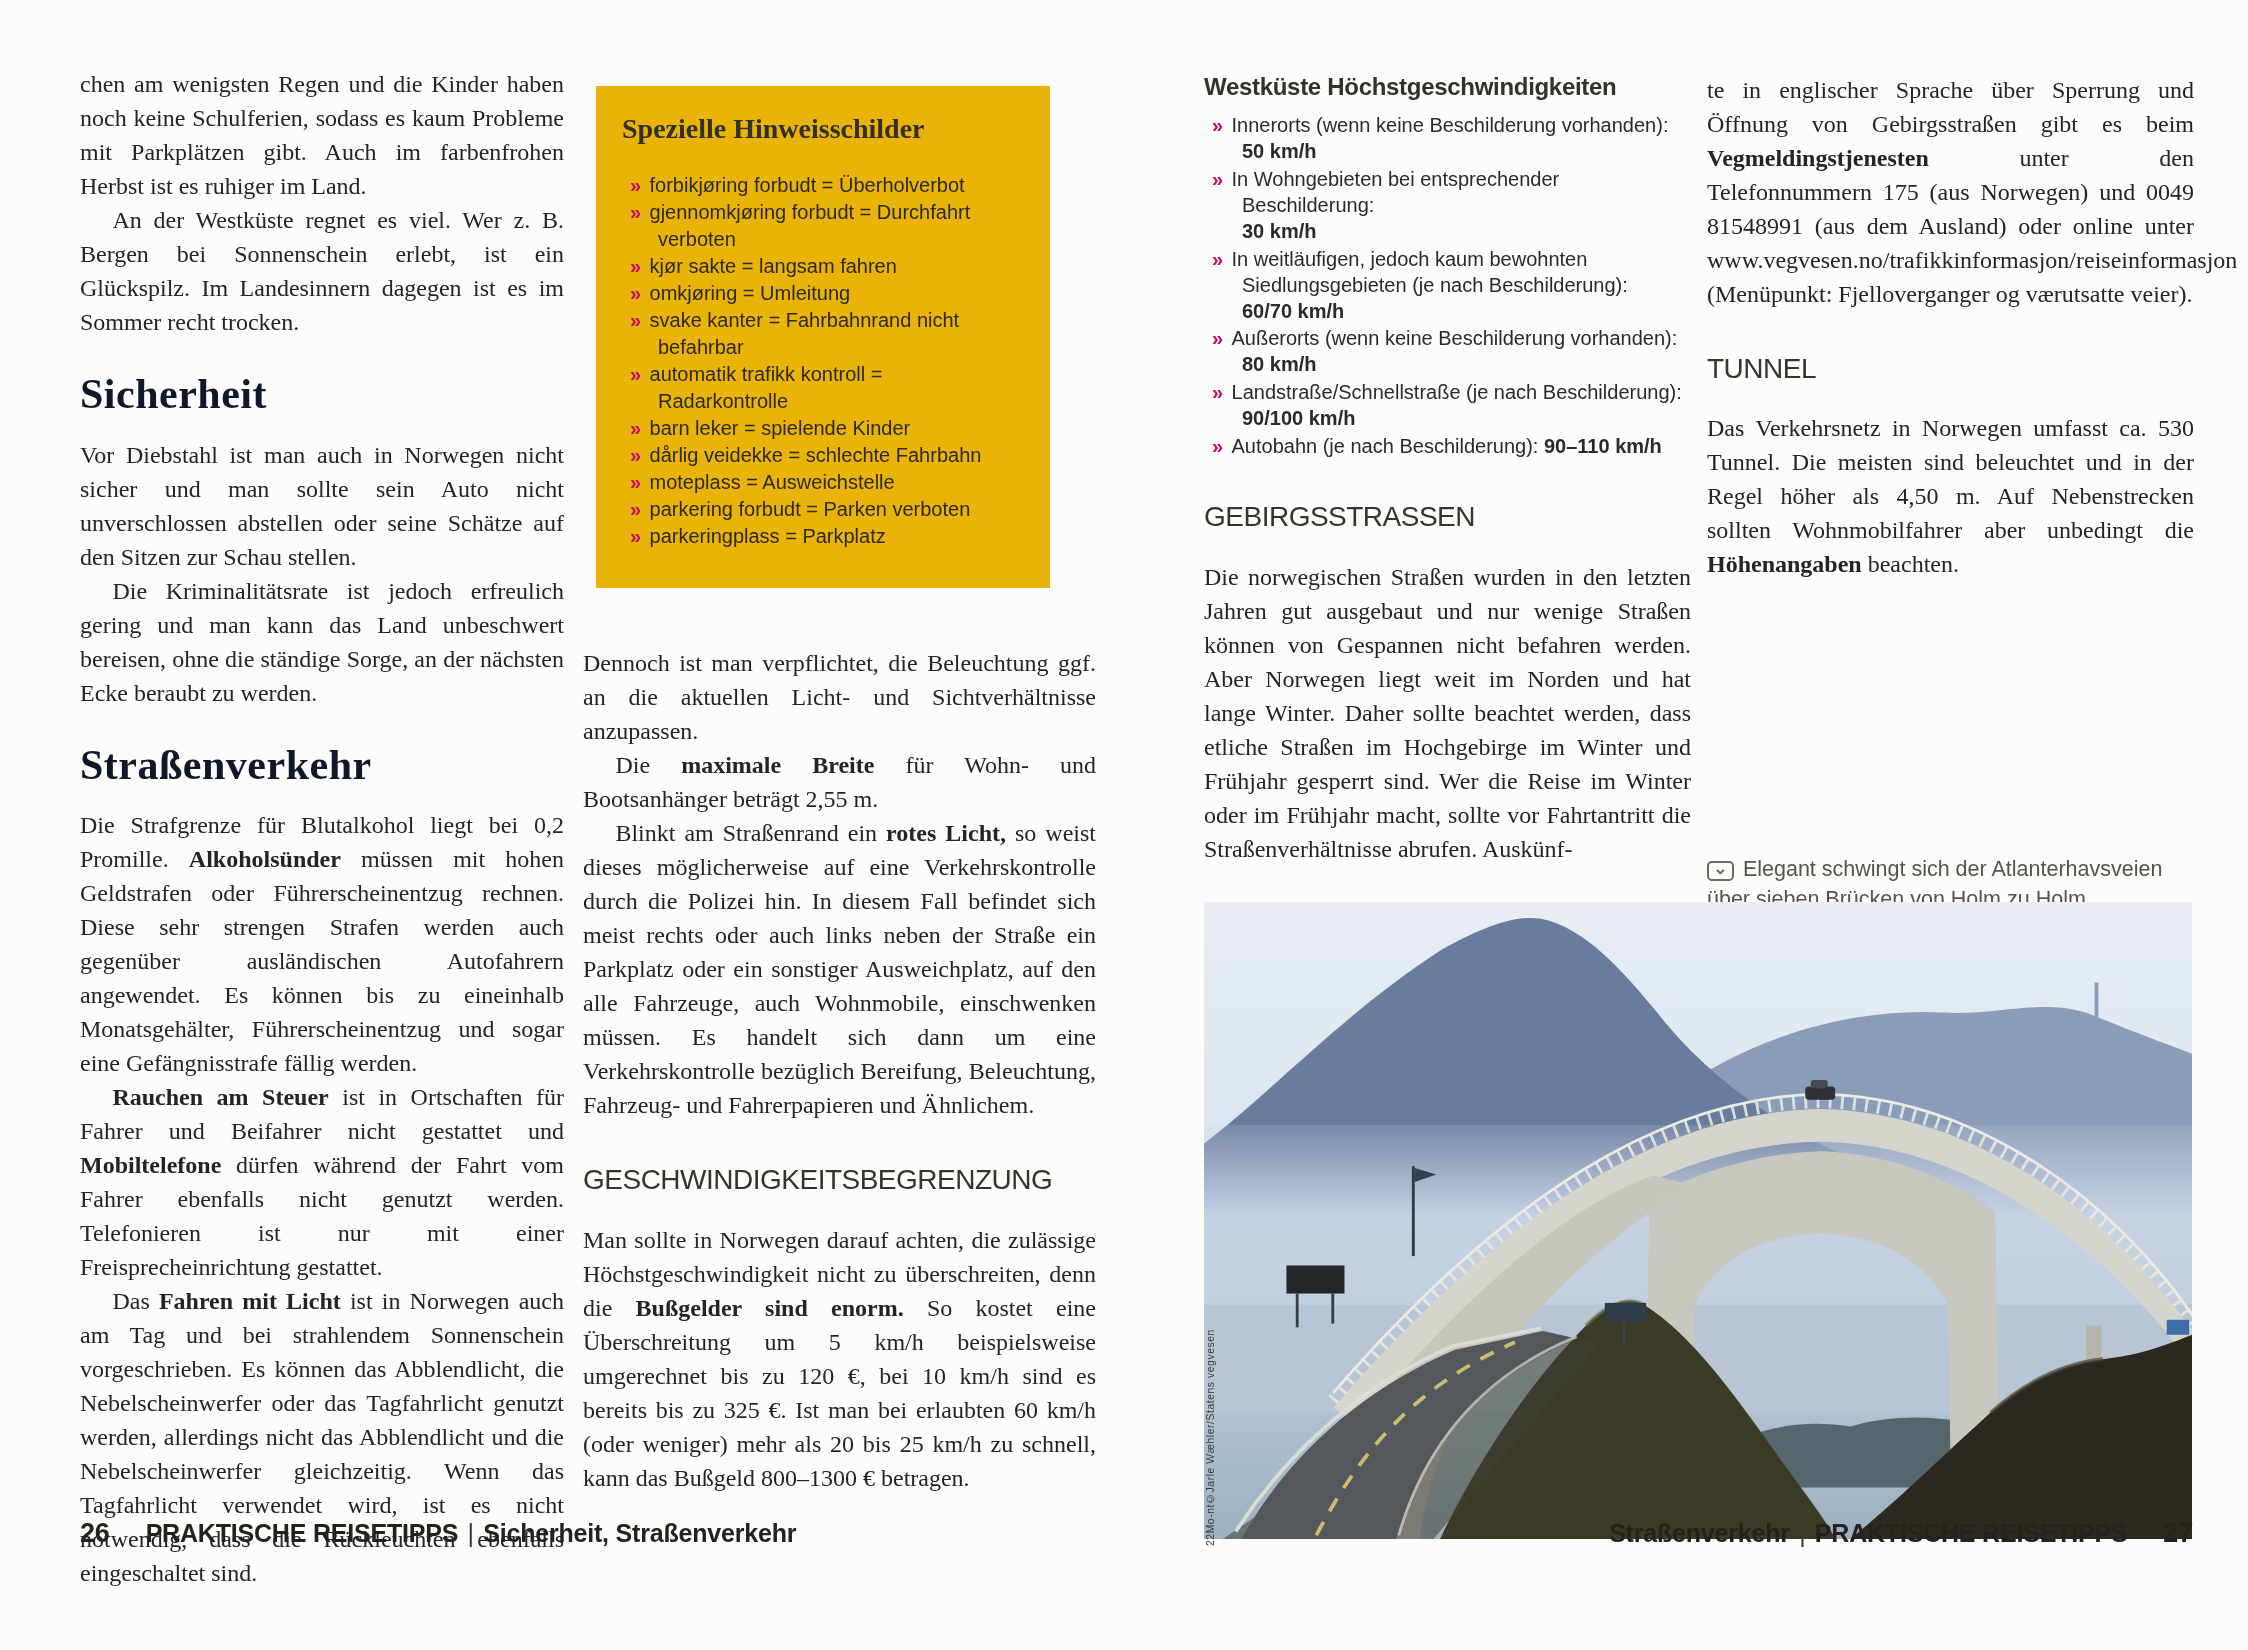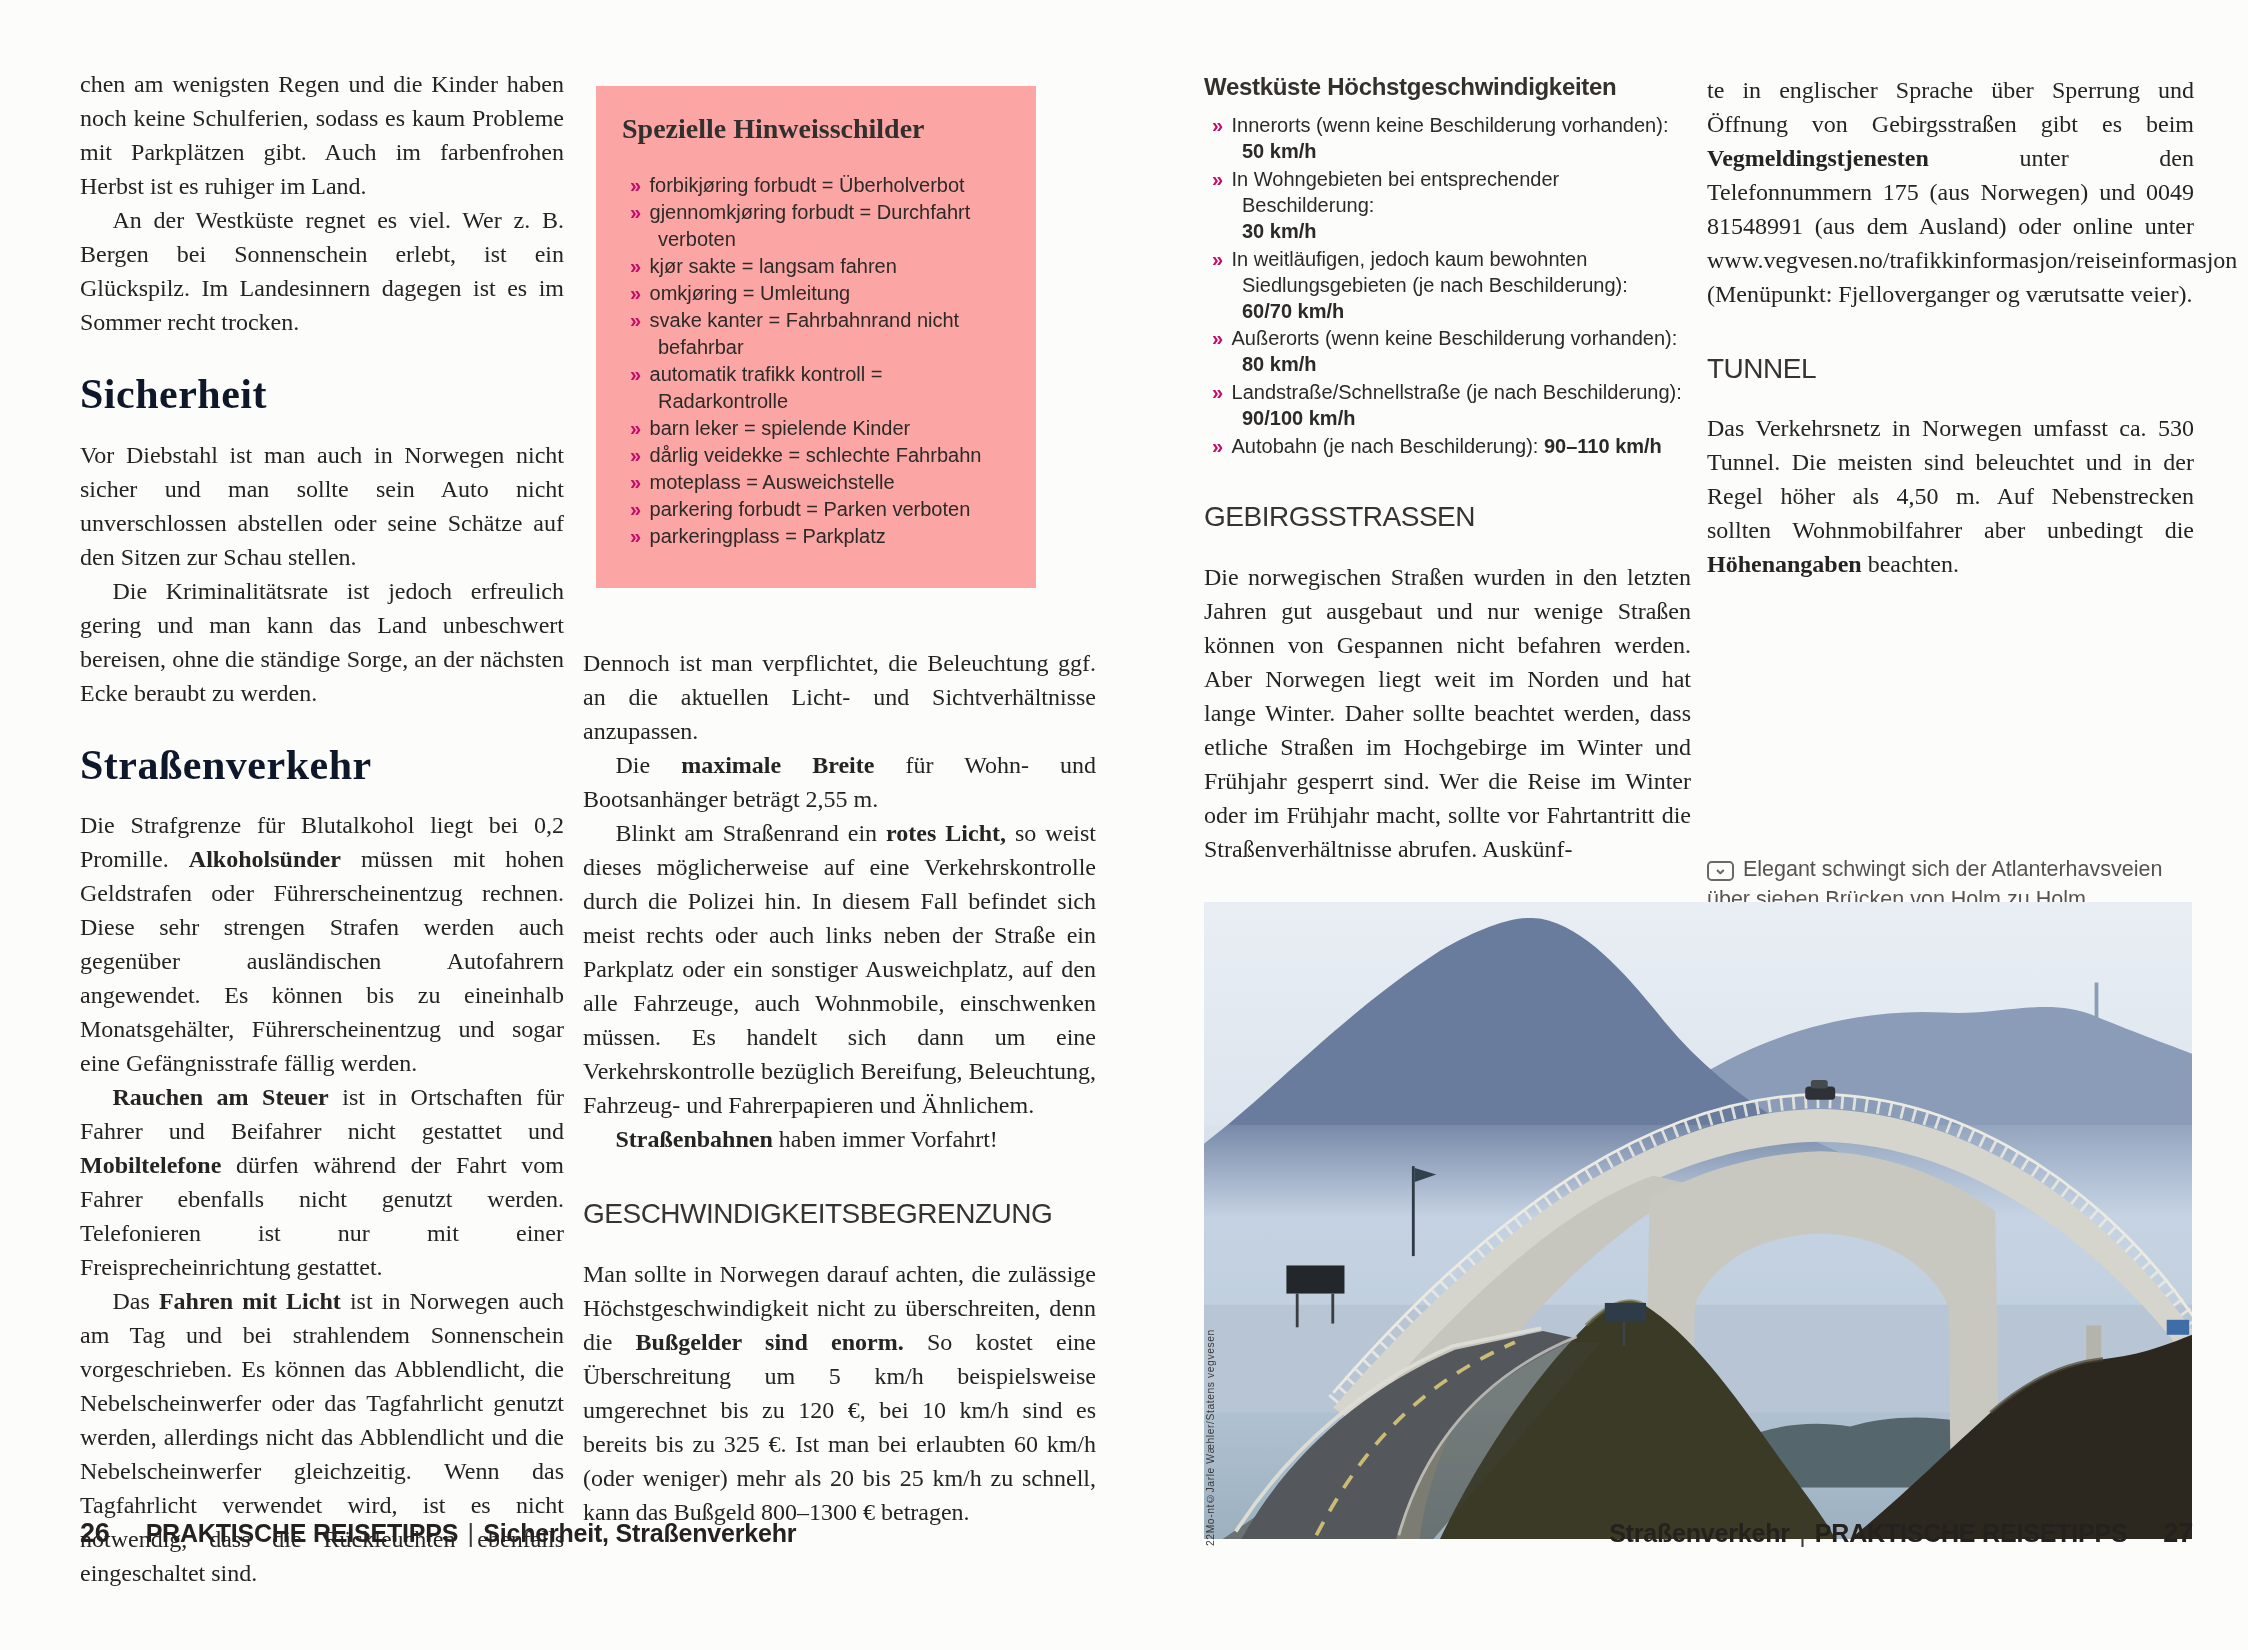--- a/index.html
+++ b/index.html
@@ -30,24 +30,24 @@
     color:#0f172a;margin:34px 0 22.5px 0;letter-spacing:0.5px;
   }
   .hc{ 
     font-family:"Liberation Sans", sans-serif;
     font-weight:400;font-size:28px;line-height:1.05;
     color:#37332f;margin:43px 0 28px 0;letter-spacing:-0.5px;
   }
 
   
   .graybox{
-    background:#fca5a5;
+    background:#eab308;
     width:388px;
     margin:3.7px 0 58px 13px;
-    padding:28px 26px 30px 26px;
+    padding:28px 40px 30px 26px;
   }
   .box-h{
     font-family:"Liberation Serif", serif;
     font-weight:700;font-size:28px;line-height:1.1;
     color:#31302e;margin:0 0 28px 0;
   }
   .box-ul,.speed-ul{list-style:none;margin:8px;padding:0;}
   .box-ul li{
     font-family:"Liberation Sans", sans-serif;
     font-size:20px;line-height:27px;color:#2c2a28;
@@ -142,21 +142,20 @@
           <li><span class="chev">»</span><span>barn leker = spielende Kinder</span></li>
           <li><span class="chev">»</span><span>dårlig veidekke = schlechte Fahrbahn</span></li>
           <li><span class="chev">»</span><span>moteplass = Ausweichstelle</span></li>
           <li><span class="chev">»</span><span>parkering forbudt = Parken verboten</span></li>
           <li><span class="chev">»</span><span>parkeringplass = Parkplatz</span></li>
         </ul>
       </section>
       <p class="bp"><span>Dennoch ist man verpflichtet, die Beleuchtung ggf. an die aktuellen Licht- und Sichtverhältnisse anzupassen.</span></p>
       <p class="bp ind"><span>Die </span><strong>maximale Breite</strong><span> für Wohn- und Bootsanhänger beträgt 2,55 m.</span></p>
       <p class="bp ind"><span>Blinkt am Straßenrand ein </span><strong>rotes Licht,</strong><span> so weist dieses möglicherweise auf eine Verkehrskontrolle durch die Polizei hin. In diesem Fall befindet sich meist rechts oder auch links neben der Straße ein Parkplatz oder ein sonstiger Ausweichplatz, auf den alle Fahrzeuge, auch Wohnmobile, einschwenken müssen. Es handelt sich dann um eine Verkehrskontrolle bezüglich Bereifung, Beleuchtung, Fahrzeug- und Fahrerpapieren und Ähnlichem.</span></p>
-      <p class="bp ind"><strong>Straßenbahnen</strong><span> haben immer Vorfahrt!</span></p>
       <h3 class="hc">GESCHWINDIGKEITSBEGRENZUNG</h3>
       <p class="bp"><span>Man sollte in Norwegen darauf achten, die zulässige Höchstgeschwindigkeit nicht zu überschreiten, denn die </span><strong>Bußgelder sind enorm.</strong><span> So kostet eine Überschreitung um 5 km/h beispielsweise umgerechnet bis zu 120 €, bei 10 km/h sind es bereits bis zu 325 €. Ist man bei erlaubten 60 km/h (oder weniger) mehr als 20 bis 25 km/h zu schnell, kann das Bußgeld 800–1300 € betragen.</span></p>
     </div>
   <div class="col" id="col3">
       <section class="speed">
         <h3 class="speed-h">Westküste Höchstgeschwindigkeiten</h3>
         <ul class="speed-ul">
           <li><span class="chev">»</span><span>Innerorts (wenn keine Beschilderung vorhanden):</span><br><strong>50 km/h</strong></li>
           <li><span class="chev">»</span><span>In Wohngebieten bei entsprechender Beschilderung:</span><br><strong>30 km/h</strong></li>
           <li><span class="chev">»</span><span>In weitläufigen, jedoch kaum bewohnten Siedlungsgebieten (je nach Beschilderung): </span><strong>60/70 km/h</strong></li>

